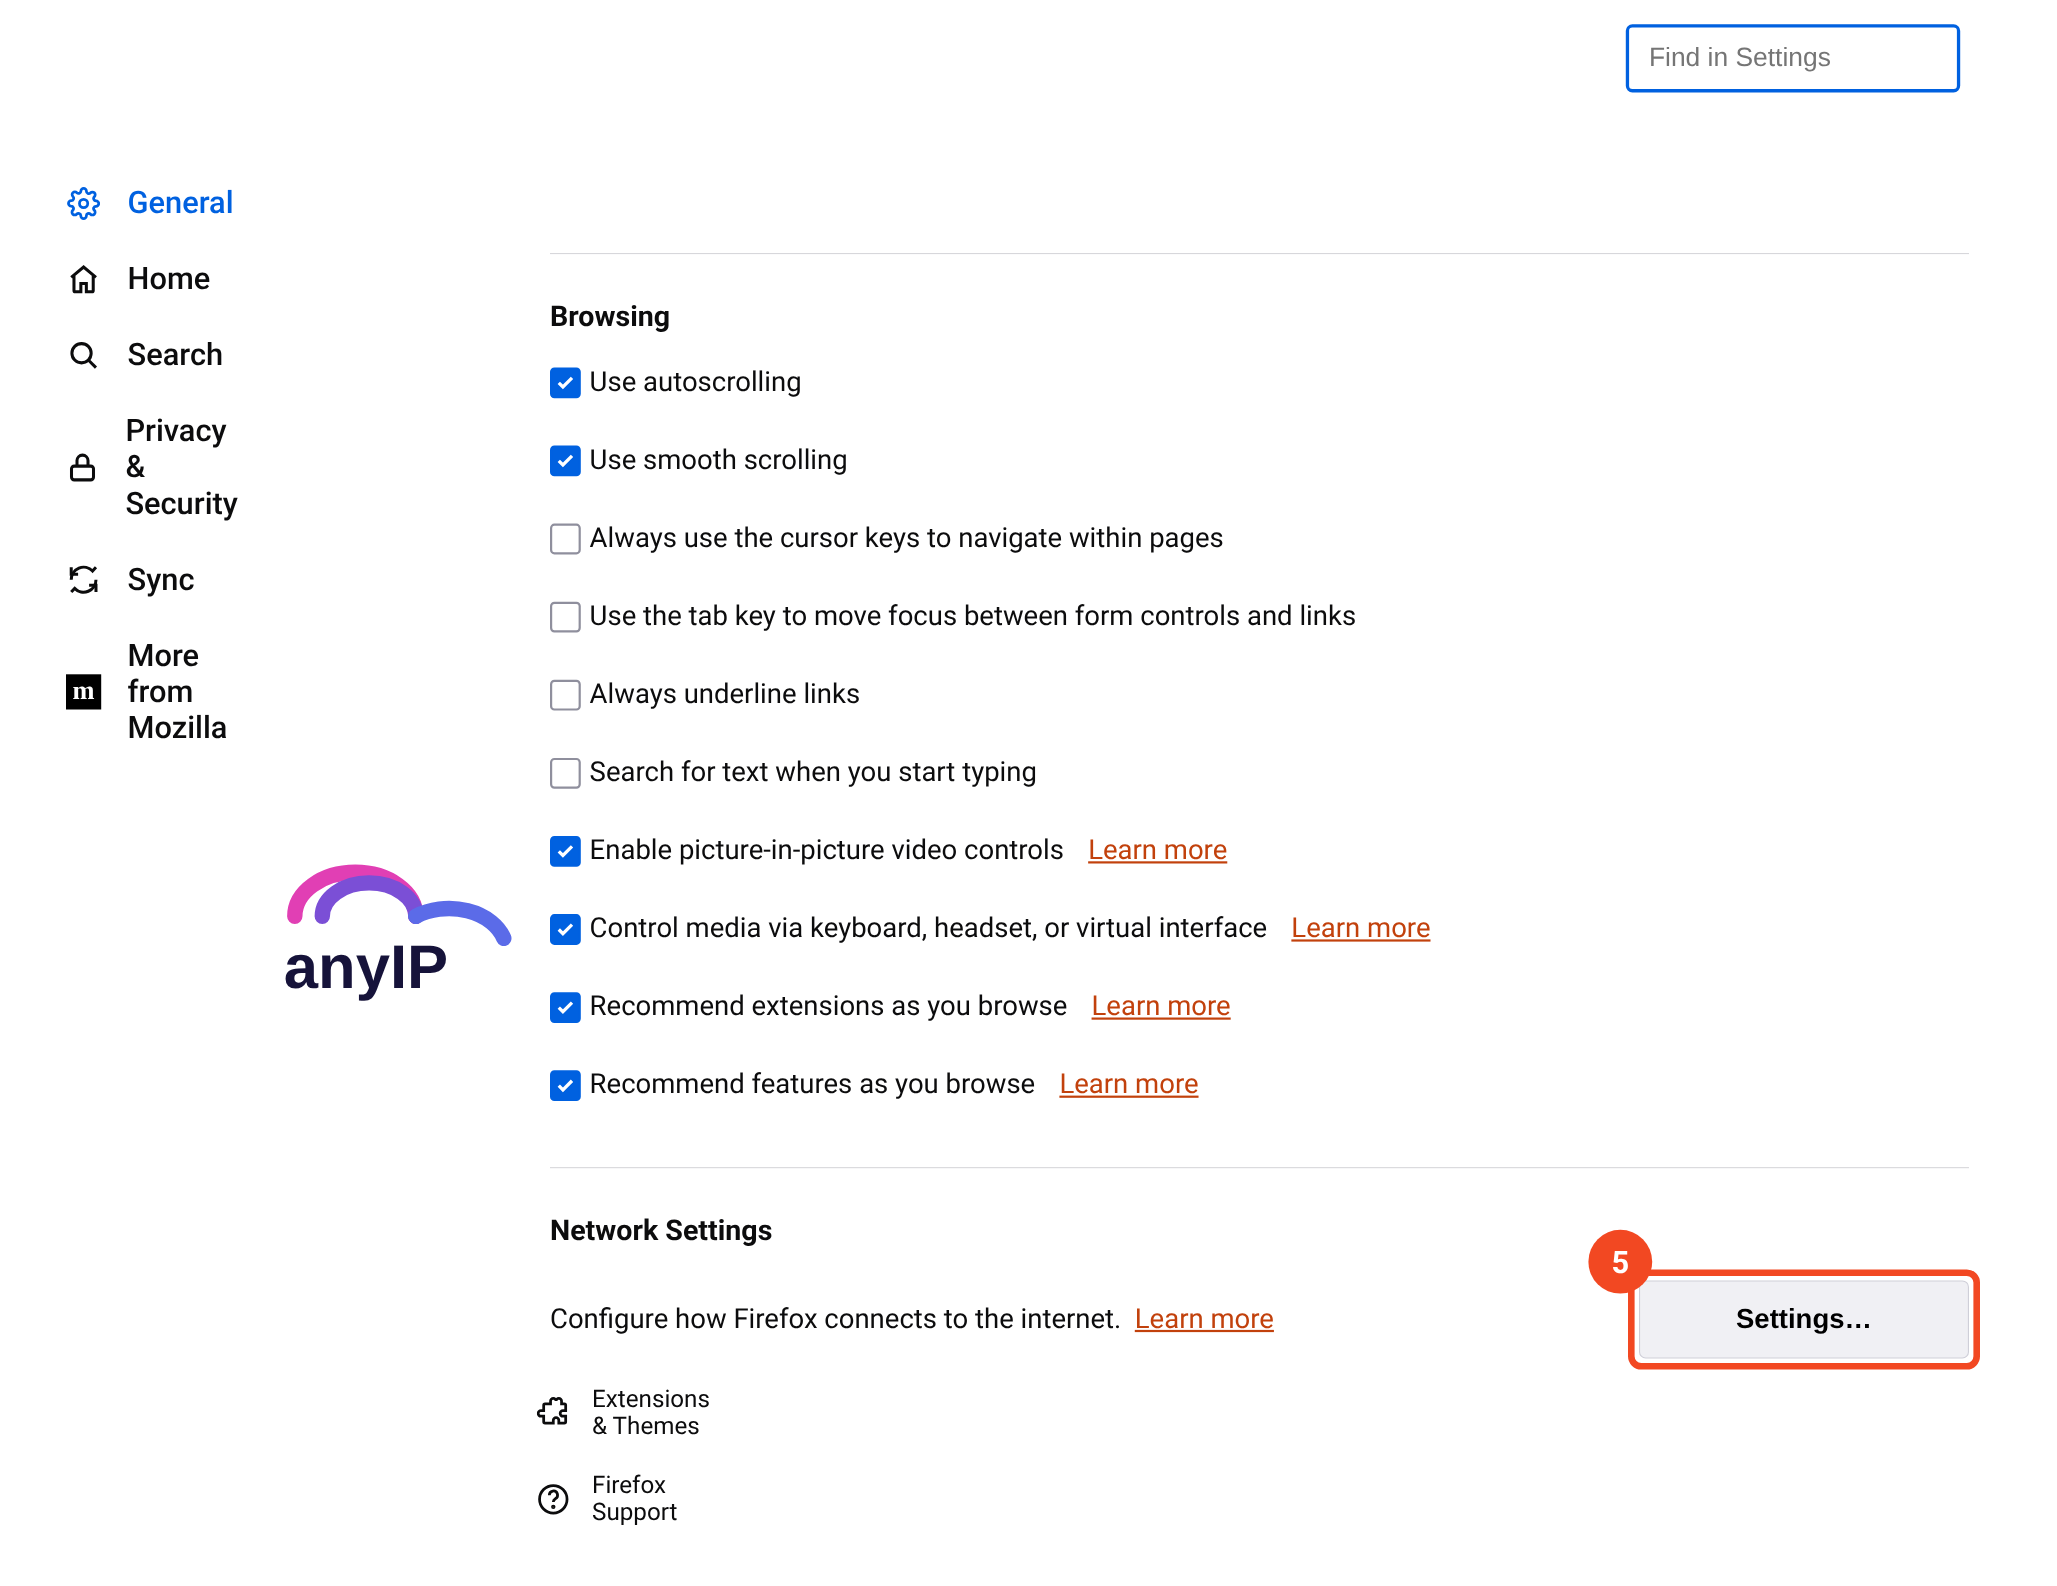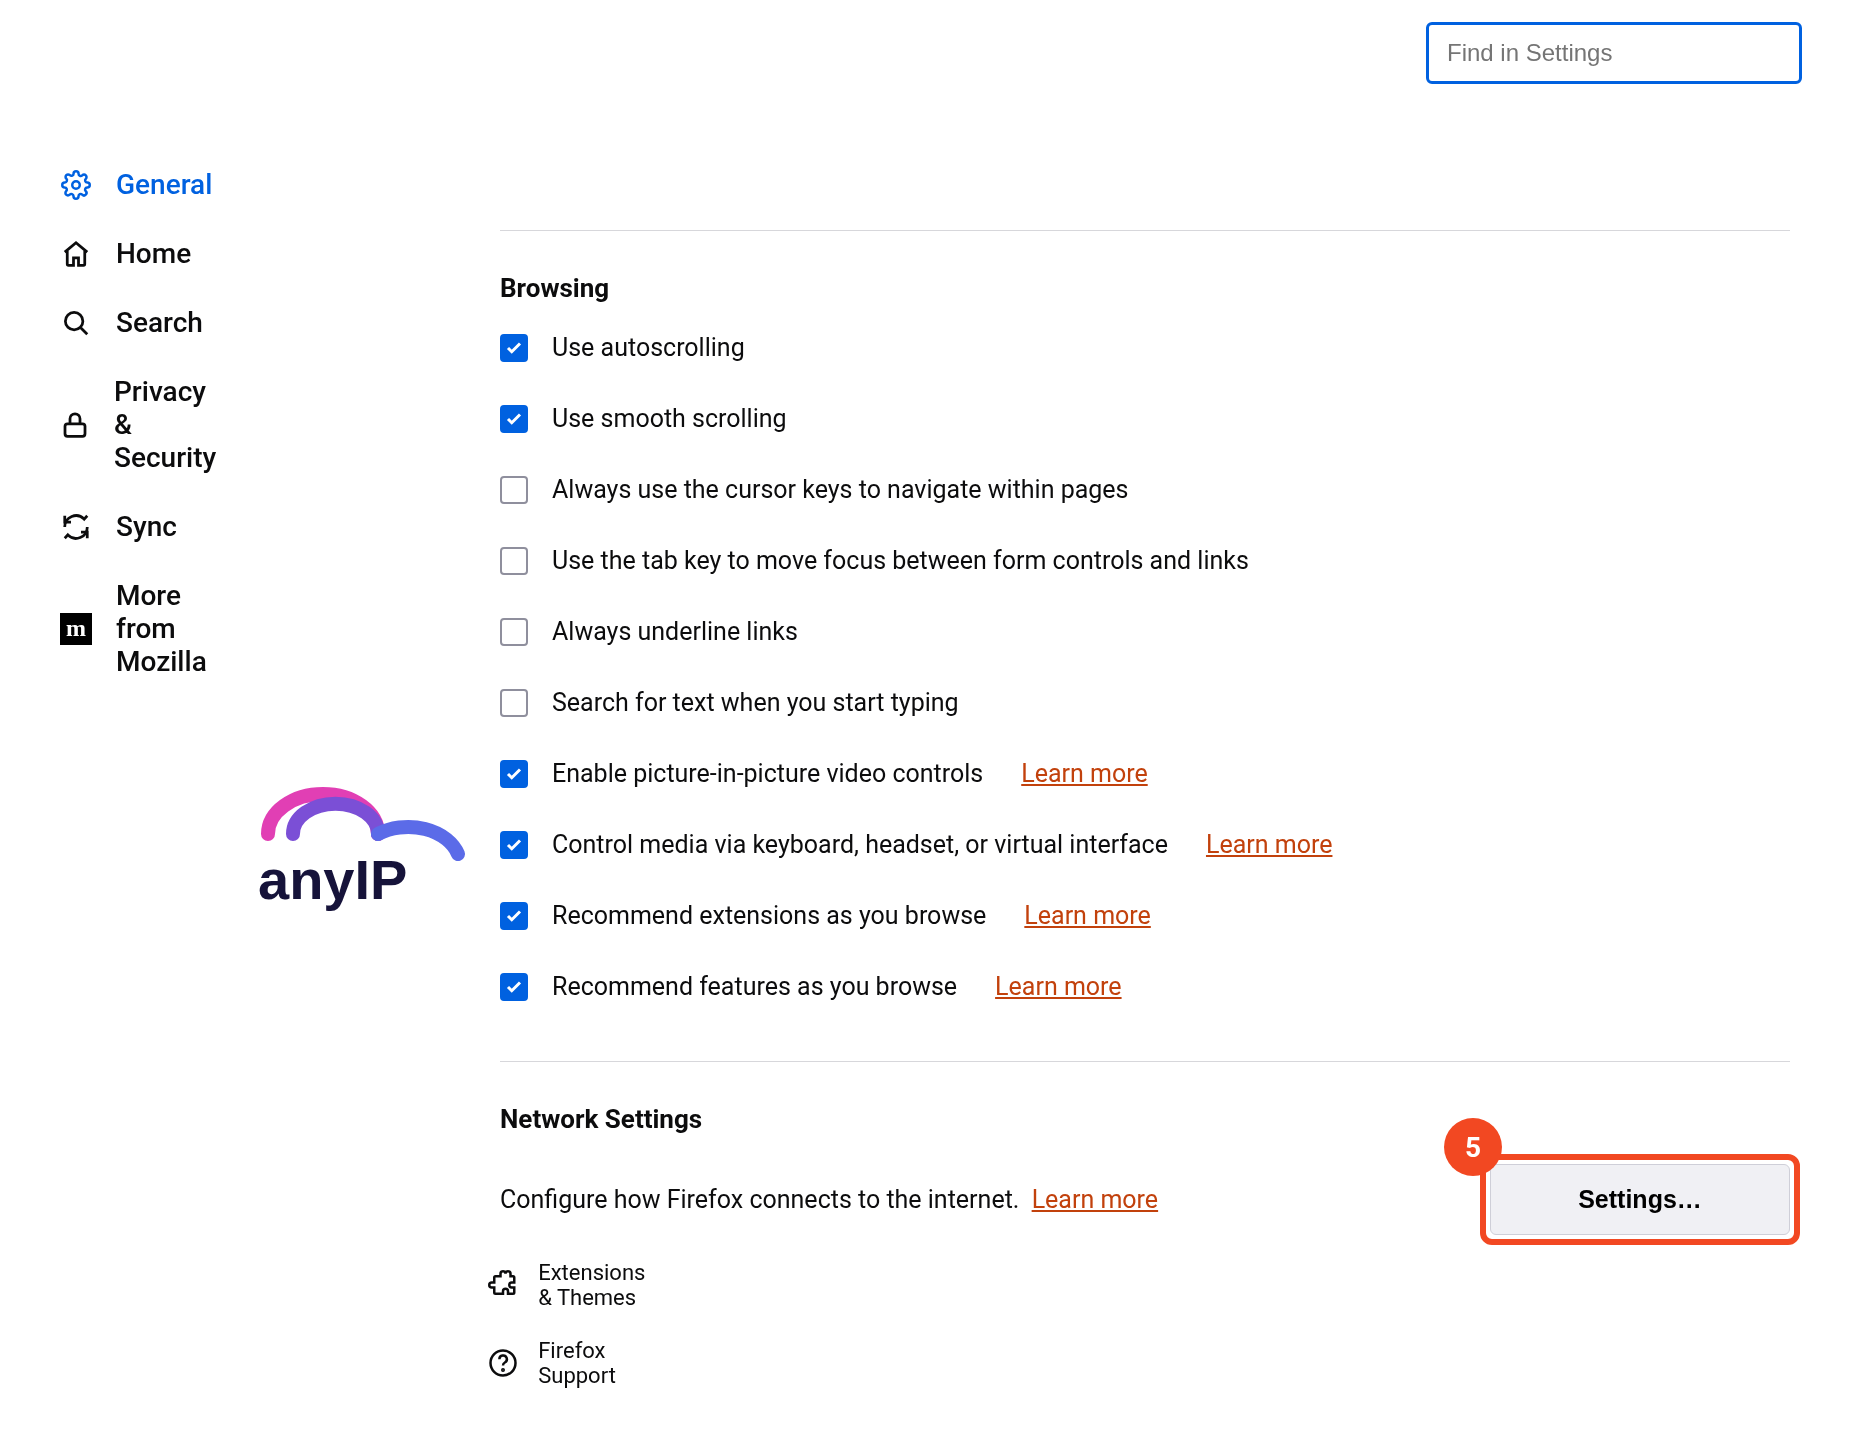--- a/index.html
+++ b/index.html
@@ -38,39 +38,39 @@
   .sidebar-footer { margin-top: auto; list-style: none; }
   .sidebar-footer .nav-item { font-size: 22px; font-weight: 400; gap:20px; padding:14px 10px;}
   .main {
     flex: 1;
     padding: 20px 80px 40px 20px;
     position: relative;
   }
   .search-box {
     position: absolute;
     top: 22px;
-    right: 68px;
-    width: 376px;
+    right: 88px;
+    width: 304px;
   }
   .search-input {
     width: 100%;
     padding: 14px 18px;
     border: 3px solid #0061e0;
     border-radius: 6px;
     font-size: 24px;
     outline: none;
     color: #5b5b66;
   }
   .section-divider { border: none; border-top: 1px solid #d7d7db; }
   .divider-top { margin-top: 210px; }
   .section-title { font-size: 26px; font-weight: 700; margin: 42px 0 30px 0; }
   .checkbox-row {
     display: flex;
     align-items: center;
-    gap: 24px;
+    gap: 8px;
     margin-bottom: 42px;
     font-size: 25px;
   }
   .chk {
     width: 28px; height: 28px; border-radius: 4px; border: 2px solid #8f8f9d;
     display:inline-flex; align-items:center; justify-content:center;
     flex-shrink:0; cursor:pointer;
   }
   .chk.checked { background:#0061e0; border-color:#0061e0; }
   .chk.checked svg { display:block; }

